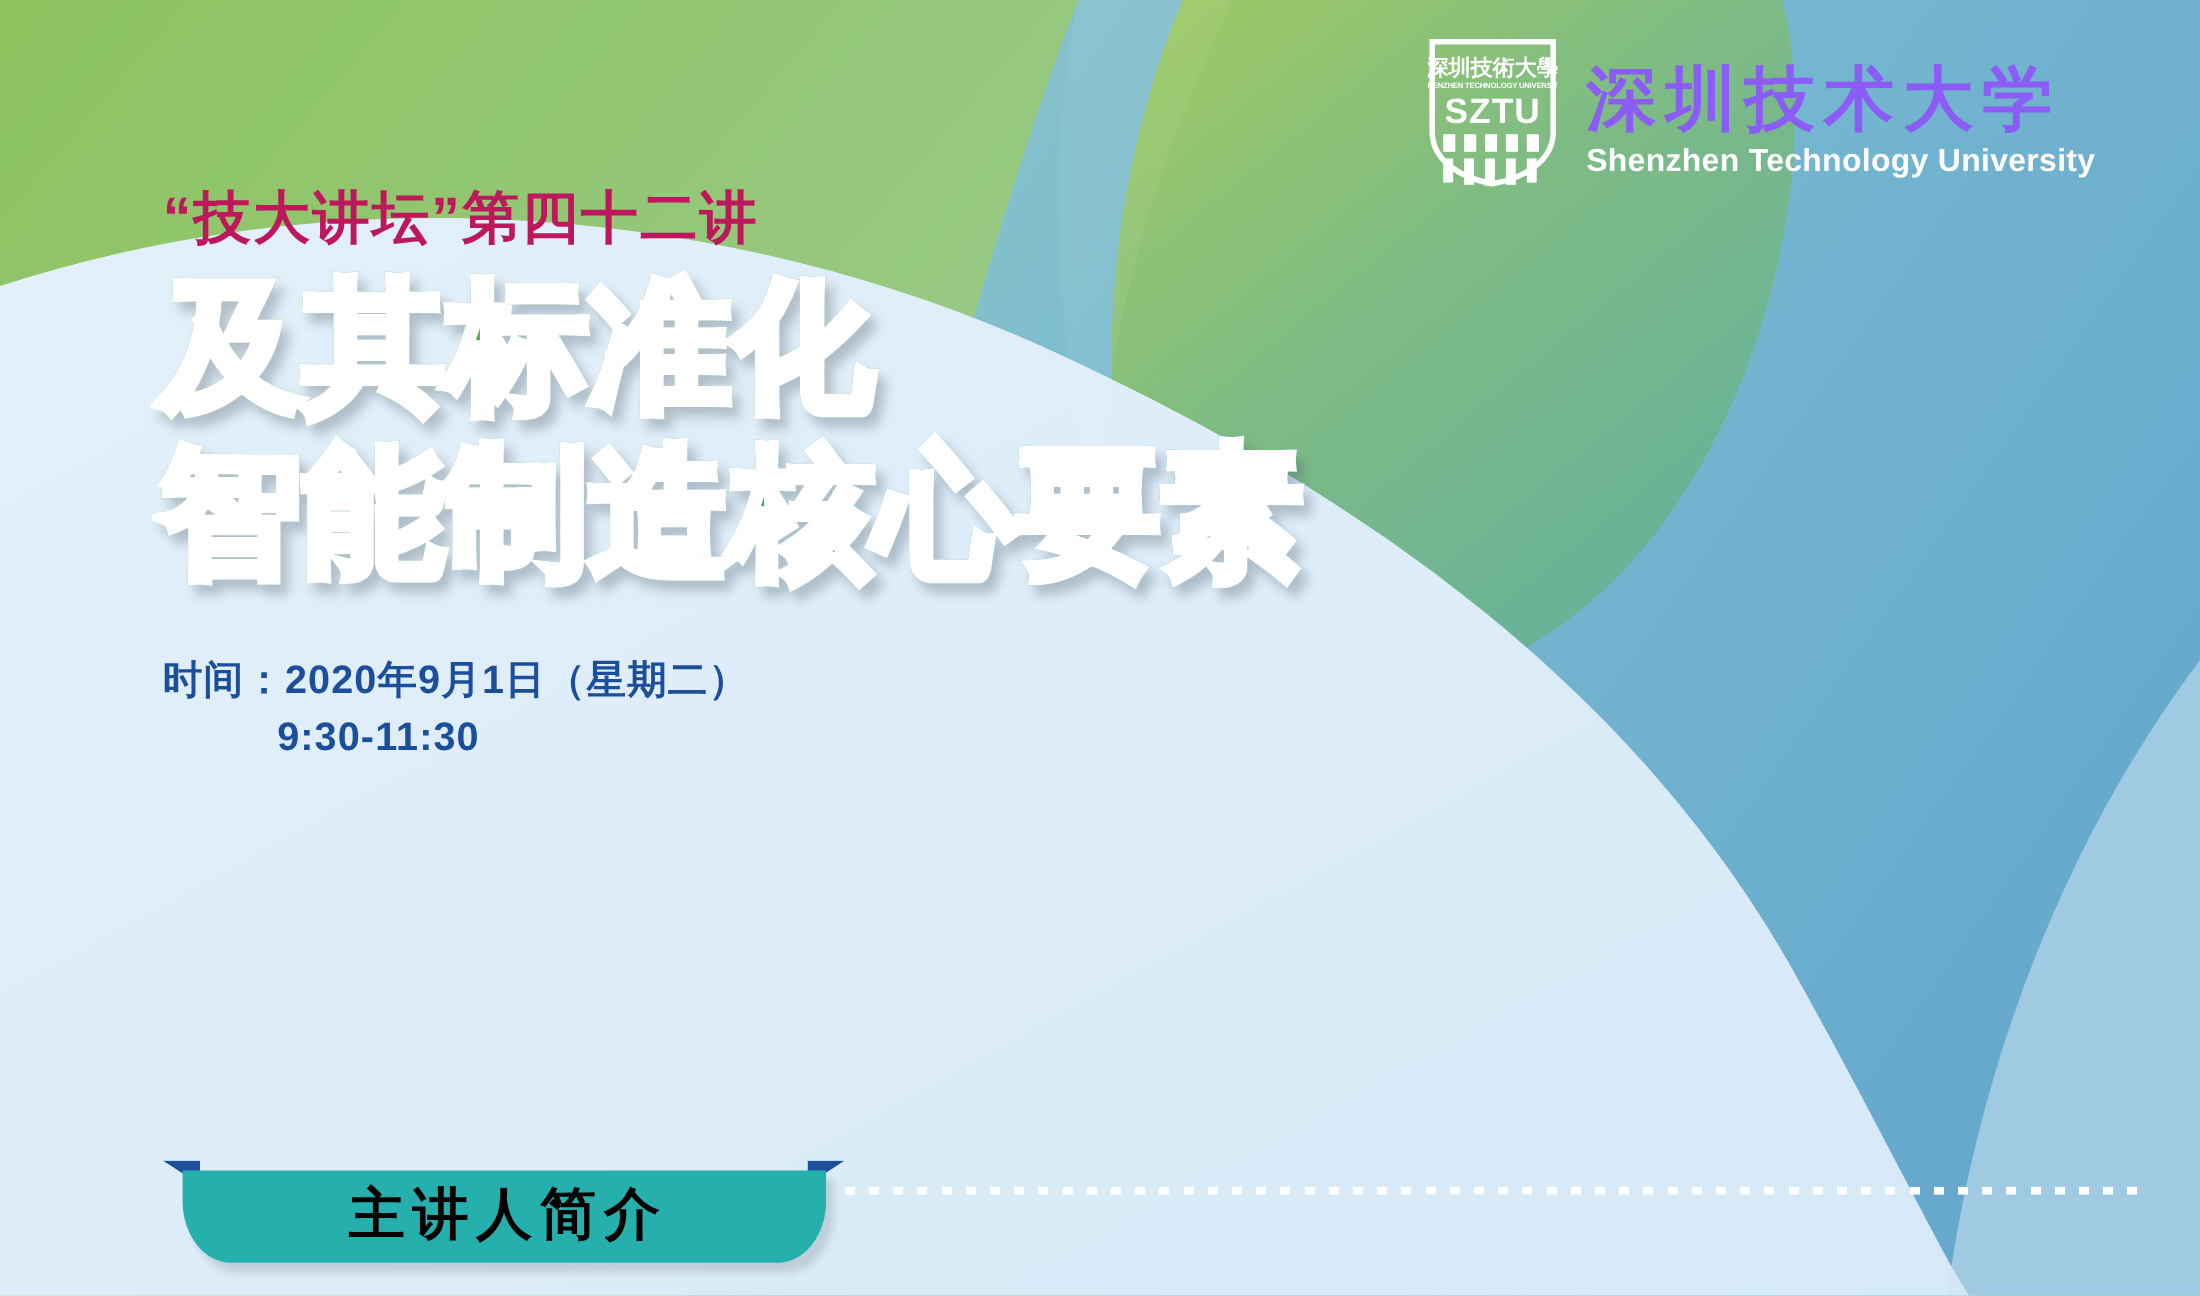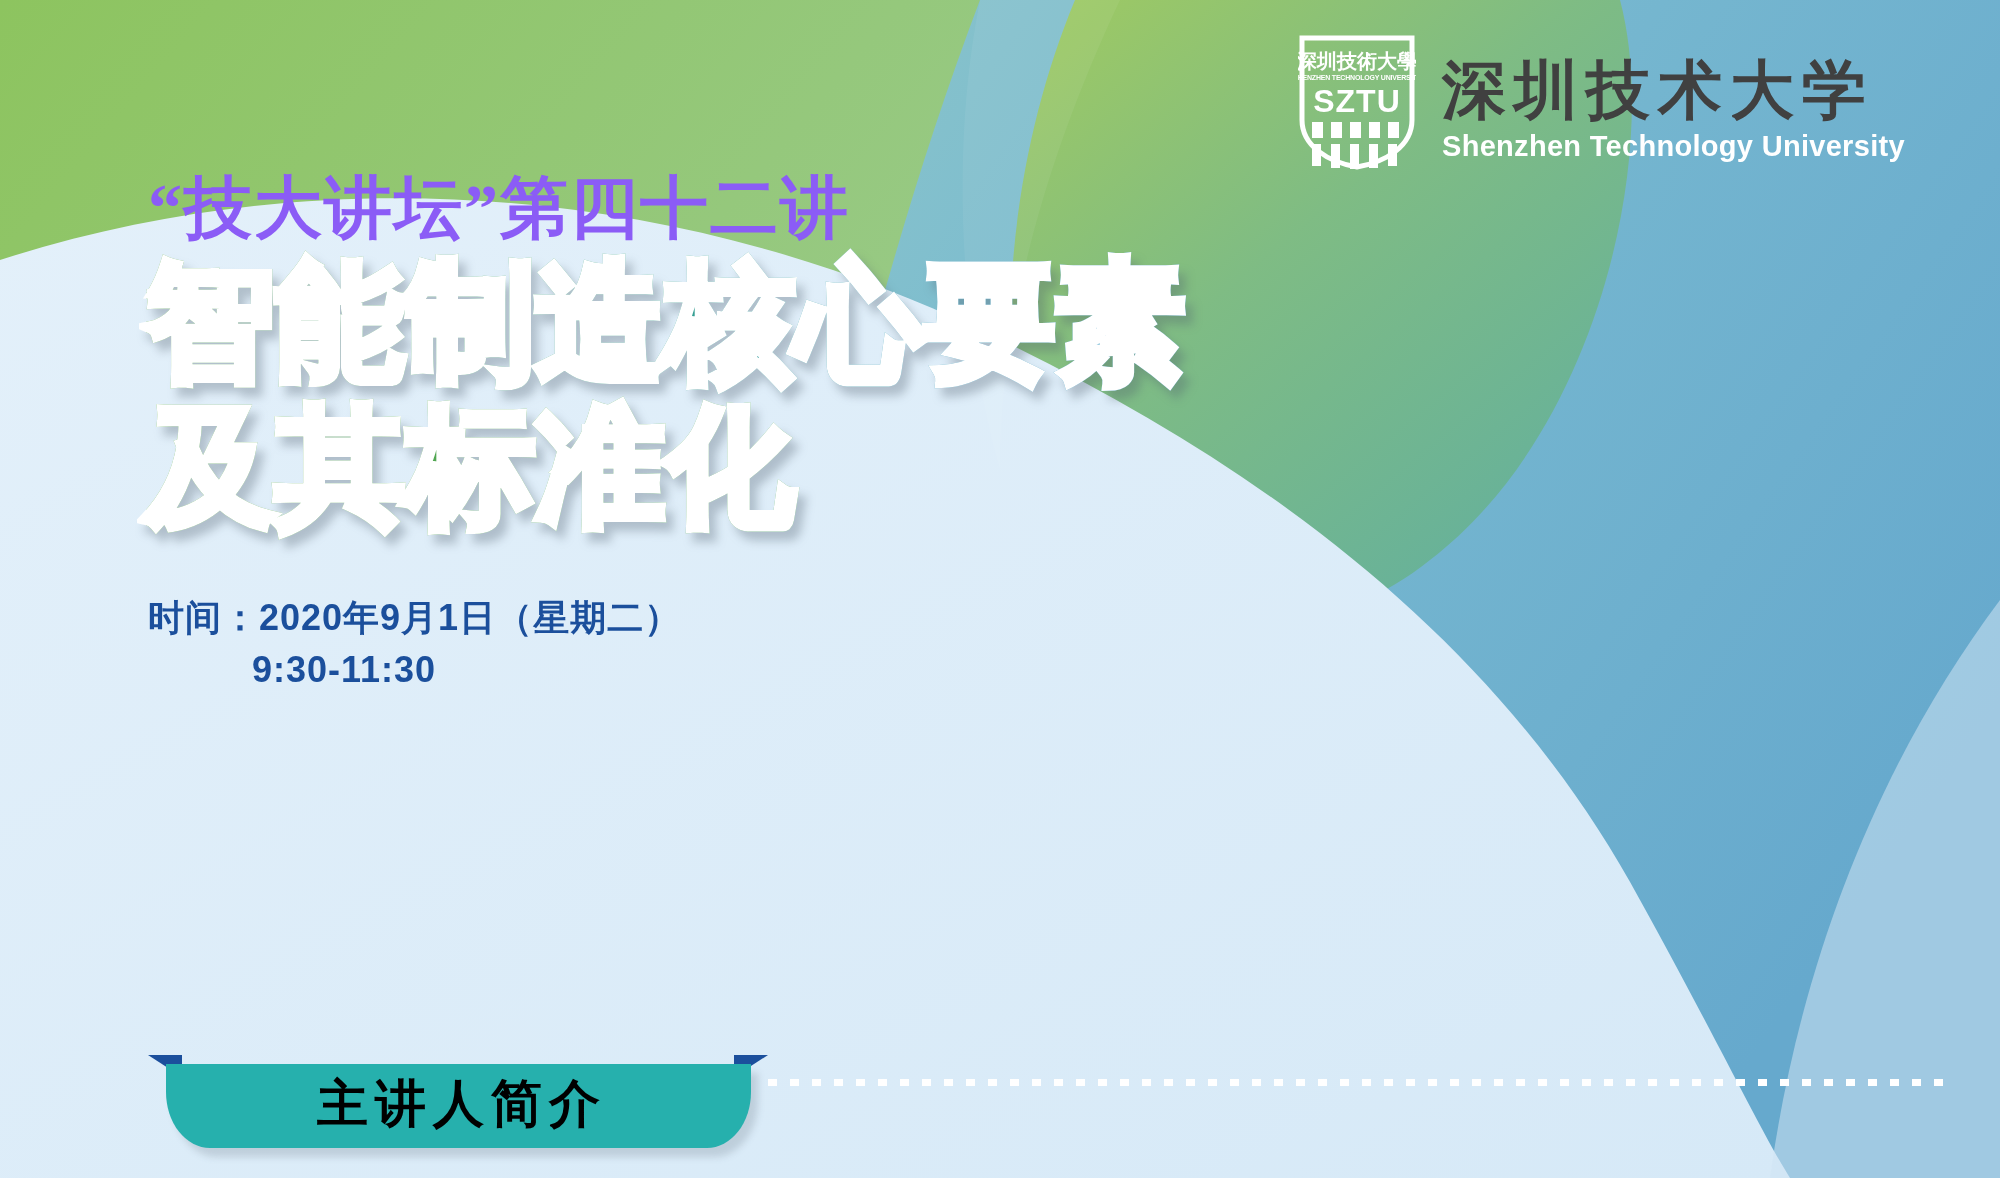--- a/index.html
+++ b/index.html
@@ -44,46 +44,45 @@
   }
   .logo-words {
     display: flex;
     flex-direction: column;
     justify-content: center;
     padding-top: 18px;
   }
   .logo-cn {
     font-size: 64px;
     font-weight: 700;
-    color: #404040;
+    color: #8b5cf6;
     letter-spacing: 8px;
     line-height: 1.05;
     white-space: nowrap;
   }
   .logo-en {
     font-size: 29px;
     font-weight: 600;
     color: #ffffff;
     letter-spacing: 0.3px;
     line-height: 1.25;
     margin-top: 4px;
     white-space: nowrap;
   }
 
   
   .series-line {
     position: absolute;
     left: 148px;
     top: 163px;
-    font-size: 68px;
-    font-weight: 700;
-    color: #8b5cf6;
+    font-size: 52px;
+    font-weight: 700;
+    color: #be185d;
     letter-spacing: 2px;
     white-space: nowrap;
-    font-family: Liberation Serif, serif;
   }
 
   
   .title-wrap {
     position: absolute;
     left: 146px;
     top: 246px;
     width: 1180px;
   }
   .title-line {
@@ -240,22 +239,22 @@
     </svg>
     <div class="logo-words">
       <div class="logo-cn">深圳技术大学</div>
       <div class="logo-en">Shenzhen Technology University</div>
     </div>
   </div>
 
   <div class="series-line">“技大讲坛”第四十二讲</div>
 
   <div class="title-wrap">
+    <div class="title-line title-line-2">及其标准化</div>
     <div class="title-line title-line-1">智能制造核心要素</div>
-    <div class="title-line title-line-2">及其标准化</div>
   </div>
 
   <div class="details">
     <div class="detail-row">时间：2020年9月1日（星期二）</div>
     <div class="detail-row indented">9:30-11:30</div>
   </div>
 
   <div class="speaker-section">
     <div class="ribbon-left"></div>
     <div class="ribbon-right"></div>

